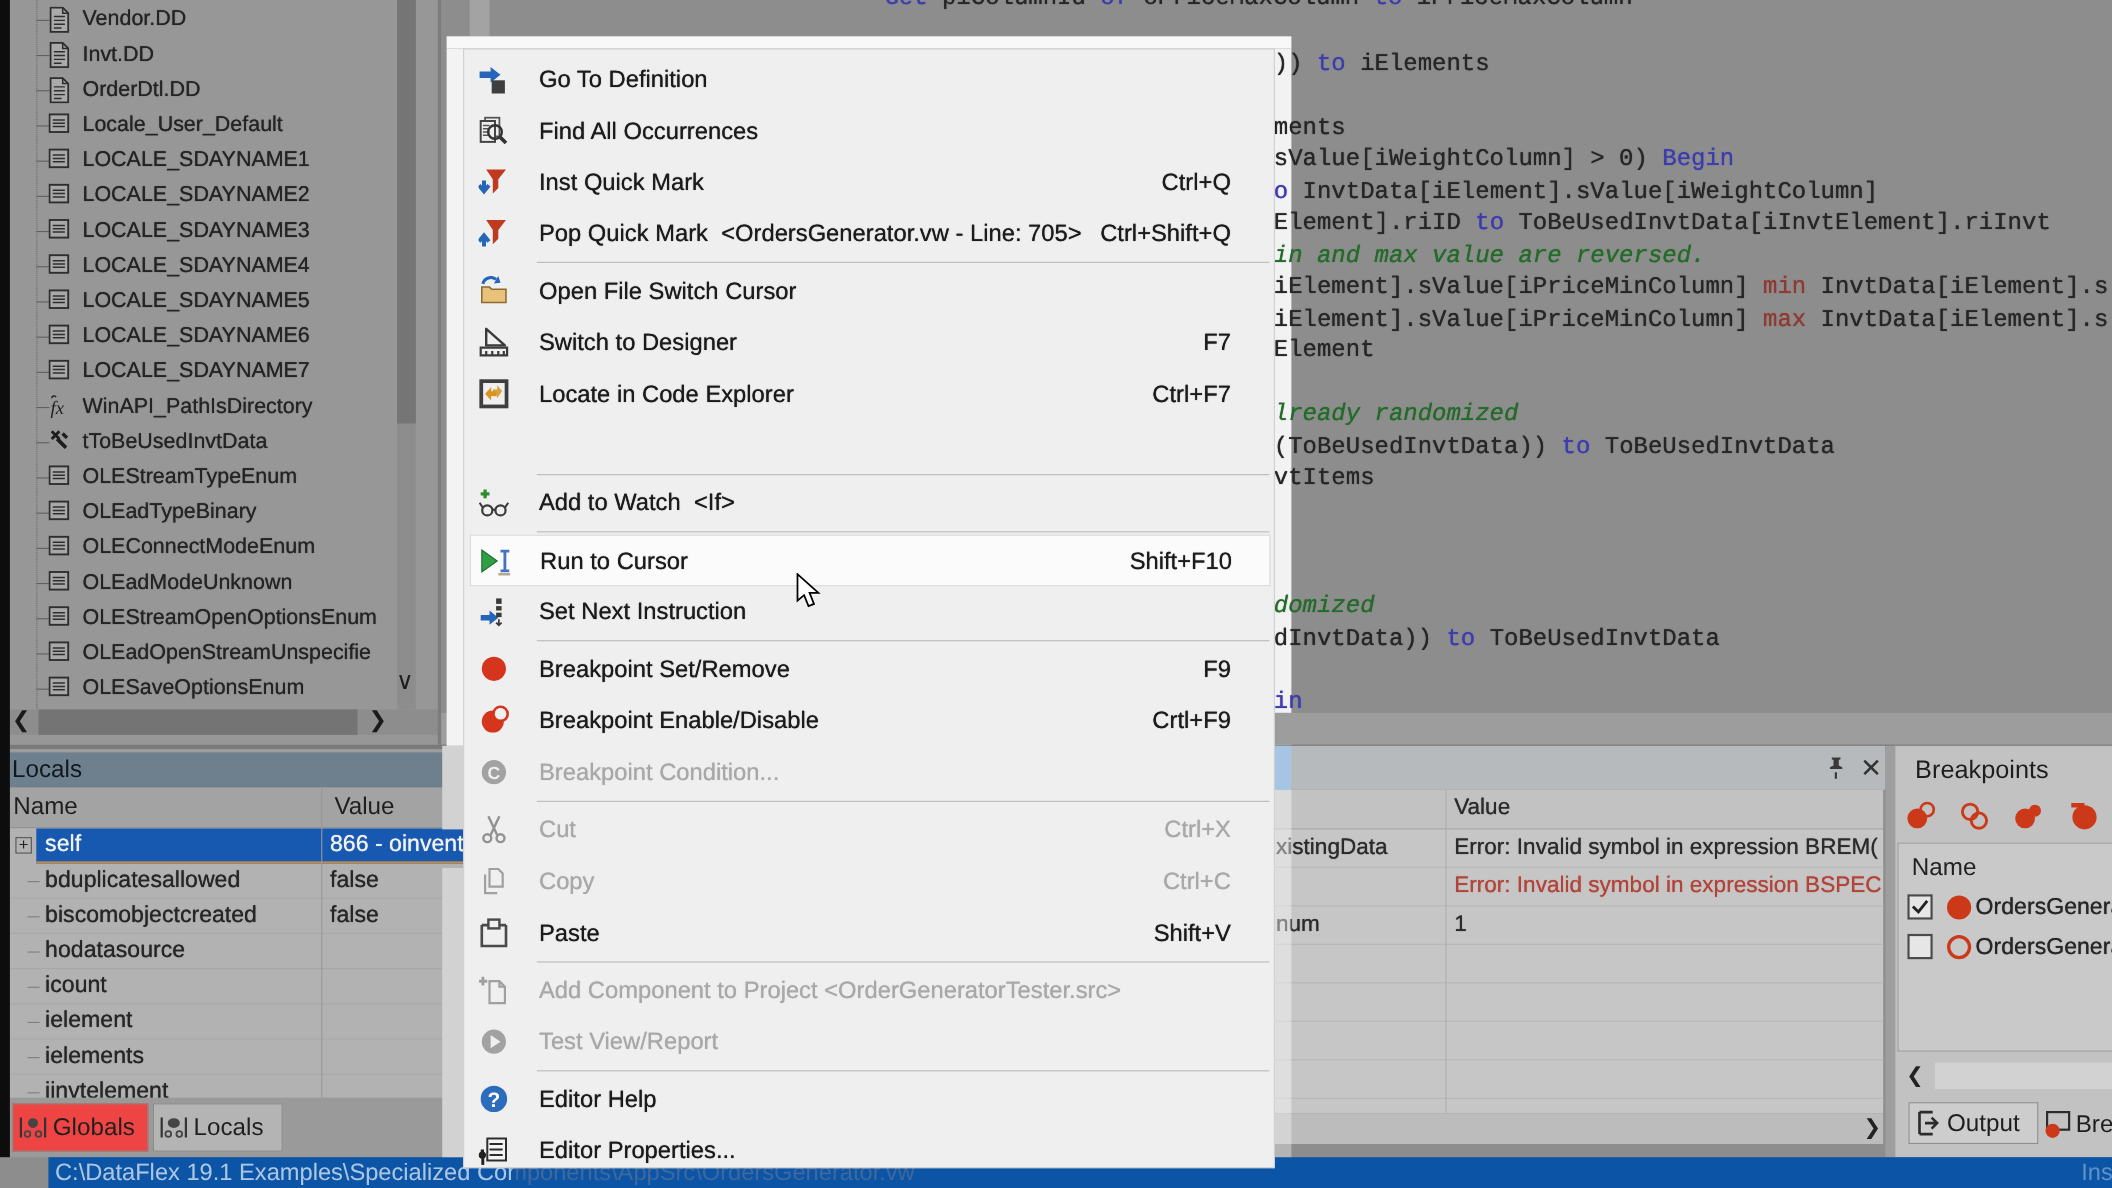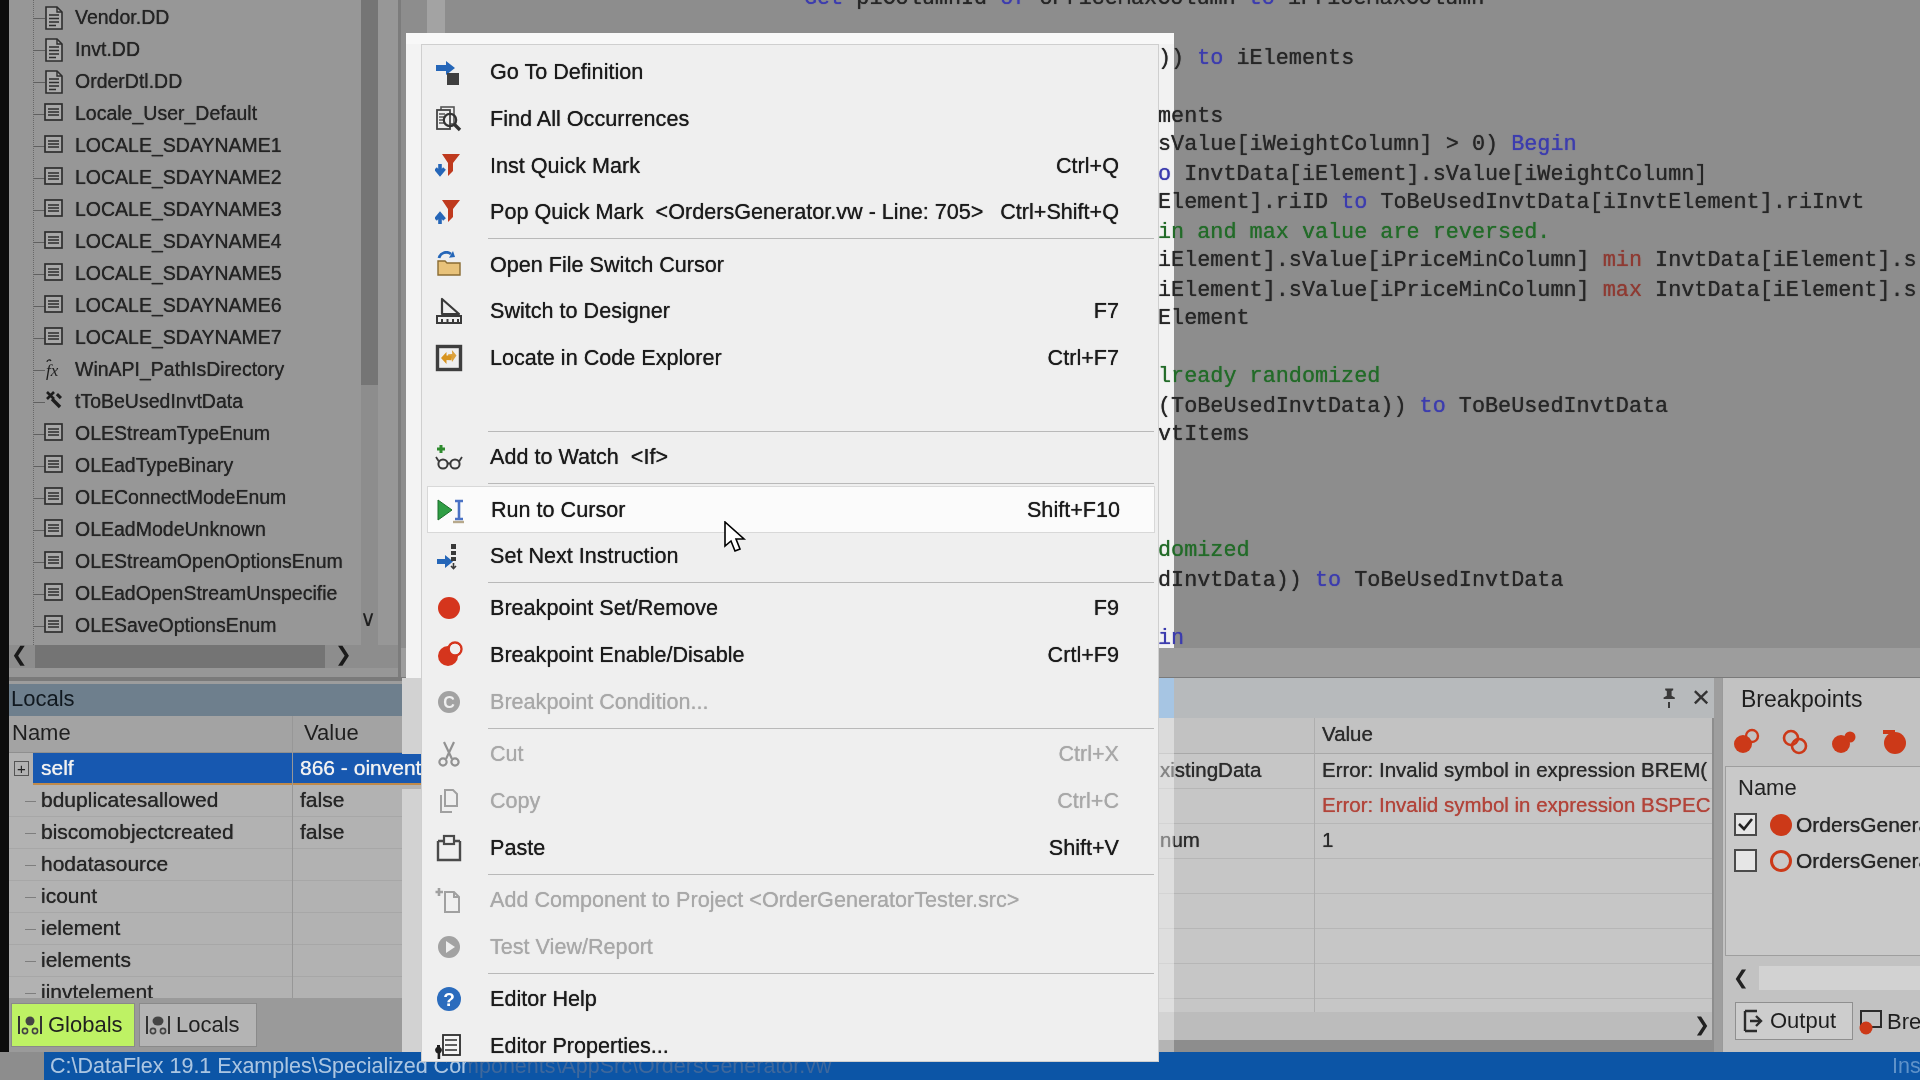--- a/index.html
+++ b/index.html
@@ -6,21 +6,21 @@
 #stage { position:absolute; inset:0; width:1920px; height:1080px; }
 .abs { position:absolute; }
 
 
 .cl span { text-shadow: 0 0 0.9px currentColor; }
 .tlab, .ml, .sc, .lname, .lval, .wtxt, .bptxt { text-shadow: 0 0 0.8px currentColor; }
 
 
 .cl { position:absolute; font-family:"Liberation Mono", monospace; font-size:21.8px;
   line-height:29px; white-space:pre; color:#262626; letter-spacing:0; }
-.ck { color:#3c3cae; } .cg { color:#226b28; } .cr { color:#8e3a32; }
+.ck { color:#3c3cae; } .cg { color:#226b28;font-style:italic; } .cr { color:#8e3a32; }
 
 
 #tree { position:absolute; left:9px; top:0; width:391px; height:677px; background:#979797; }
 .trow { position:absolute; left:0; height:32px; width:100%; }
 .tdash { position:absolute; left:24px; top:16px; width:12px; border-top:1px solid #606060; }
 .ticon { position:absolute; left:35px; top:4px; }
 .tlab { position:absolute; left:66px; top:4px; font-size:19.5px; color:#242424; white-space:nowrap; }
 #treevline { position:absolute; left:24px; top:0; height:645px; border-left:1px dotted #686868; }
 
 
@@ -46,21 +46,21 @@
 .lrow.sel { background:#1758b0; border-bottom:2px solid #c08a4a; left:24px; }
 .lexp { position:absolute; left:-19px; top:8px; width:15px; height:15px; background:#b2b2b2;
   border:1px solid #555; color:#222; font-size:15px; line-height:13px; text-align:center; }
 .ldash { position:absolute; left:16px; top:16px; width:11px; border-top:1px solid #7e7e7e; }
 .lname { position:absolute; left:32px; top:3px; font-size:21px; color:#262626; }
 .sel .lname { left:8px; color:#f2f2f2; }
 .lval { position:absolute; left:291px; top:3px; font-size:21px; color:#262626; }
 .sel .lval { left:267px; color:#f2f2f2; }
 #lvline { position:absolute; left:292px; top:716px; width:1px; height:282px; background:#979797; }
 #ltabs { position:absolute; left:9px; top:998px; width:413px; height:54px; background:#9a9a9a; }
-.ltab { position:absolute; top:5px; height:44px; background:#bef264; border:1px solid #8a8a8a;
+.ltab { position:absolute; top:5px; height:44px; background:#ef4444; border:1px solid #8a8a8a;
   font-size:22px; color:#1f1f1f; }
 .ltab .ti { position:absolute; left:5px; top:8px; }
 .ltab .tt { position:absolute; left:36px; top:8px; }
 
 
 #status { position:absolute; left:0; top:1052px; width:1920px; height:28px; background:#0c55a6;margin-left:44px; }
 #status .p1 { position:absolute; left:6px; top:2px; font-size:21.5px; color:#a9c6e4; white-space:pre; }
 #status .p2 { position:absolute; left:1848px; top:2px; font-size:21.5px; color:#5f92c9;text-align:center; }
 
 

